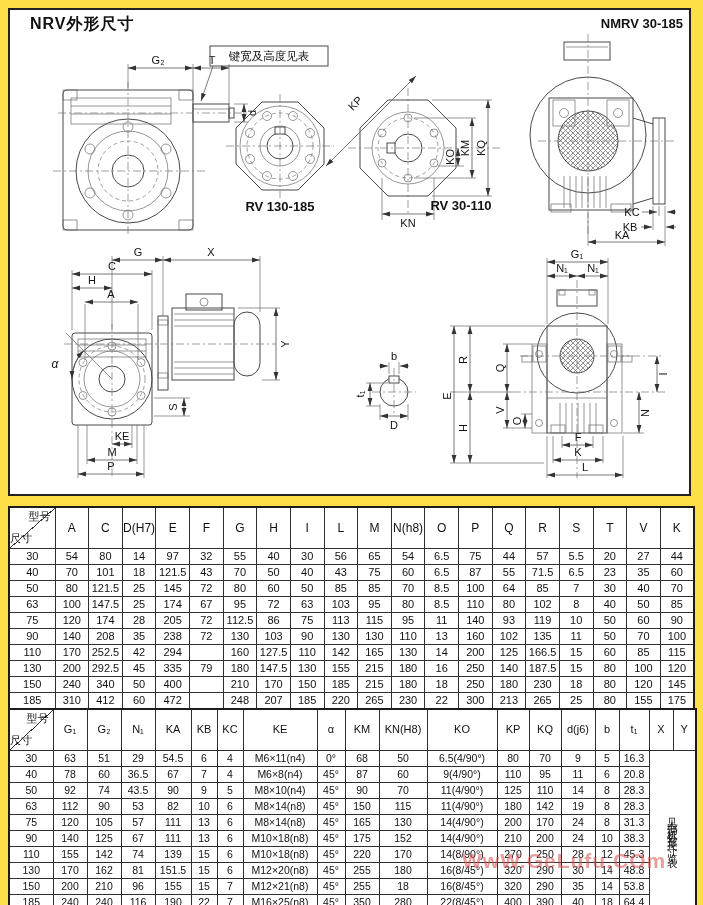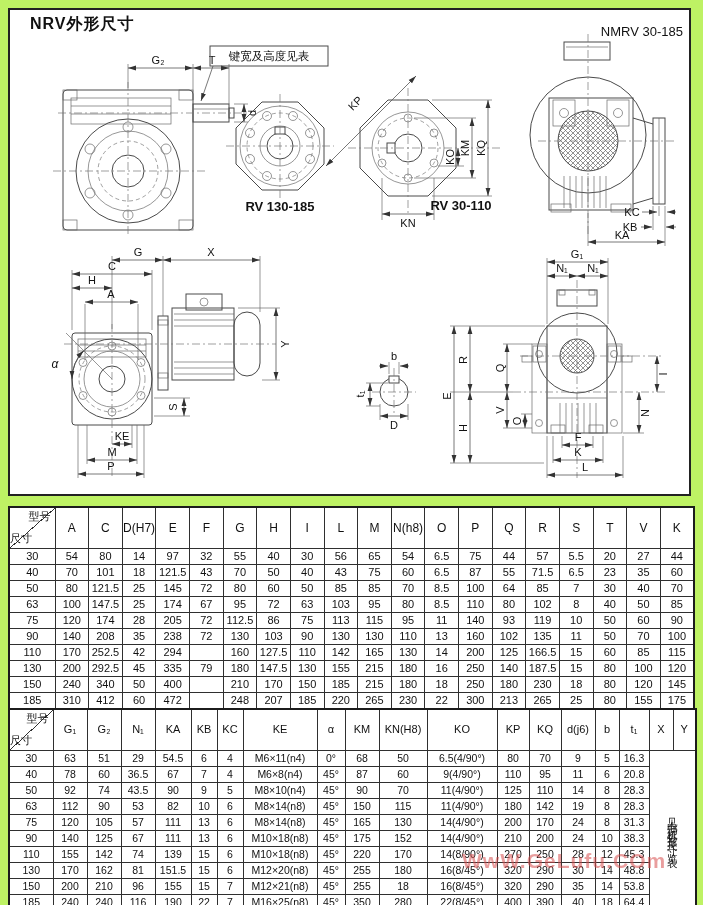--- a/index.html
+++ b/index.html
@@ -1,20 +1,20 @@
 <!DOCTYPE html>
 <html><head>
 <meta charset="utf-8">
 <style>
   html,body{margin:0;padding:0;background:#fff;}
-  #page{position:relative;width:703px;height:905px;background:#bef264;overflow:hidden;
+  #page{position:relative;width:703px;height:905px;background:#fde047;overflow:hidden;
         font-family:"Liberation Sans","DejaVu Sans",sans-serif;color:#111;}
   .frame{position:absolute;left:8px;top:8px;width:683px;height:488px;border:2px solid #222;box-sizing:border-box;background:#fff;}
   .title-left{position:absolute;left:30px;top:14px;font-size:16px;font-weight:bold;letter-spacing:1px;}
-  .title-right{position:absolute;right:20px;top:16px;font-size:13px;font-weight:normal;margin-top:8px;}
+  .title-right{position:absolute;right:20px;top:16px;font-size:13px;font-weight:bold;}
   svg{position:absolute;left:8px;top:8px;}
   svg text{font-family:"Liberation Sans","DejaVu Sans",sans-serif;font-size:11px;fill:#111;text-anchor:middle;}
   svg text.cap{font-size:13px;font-weight:bold;}
   svg text.cn{font-size:11.5px;}
   svg text.it{font-style:italic;font-size:12px;}
   .ln{stroke:#4a4a4a;stroke-width:1;fill:none;}
   .thin{stroke:#6a6a6a;stroke-width:.7;fill:none;}
   .cl{stroke:#777;stroke-width:.7;fill:none;stroke-dasharray:8 3 2 3;}
   .dsh{stroke:#777;stroke-width:.7;fill:none;stroke-dasharray:4 3;}
   .dim{stroke:#555;stroke-width:.8;fill:none;}

